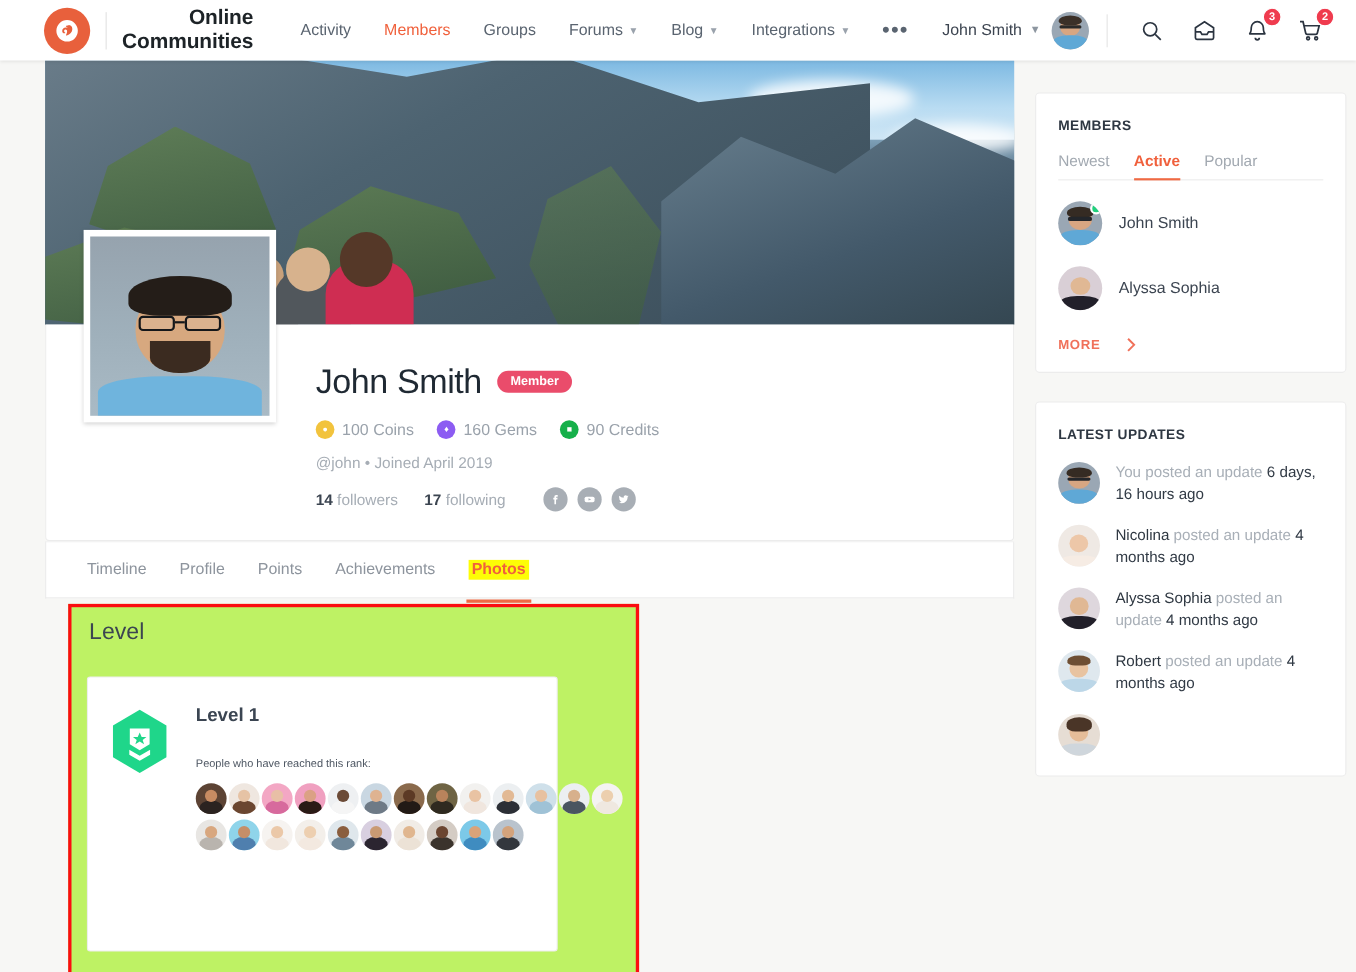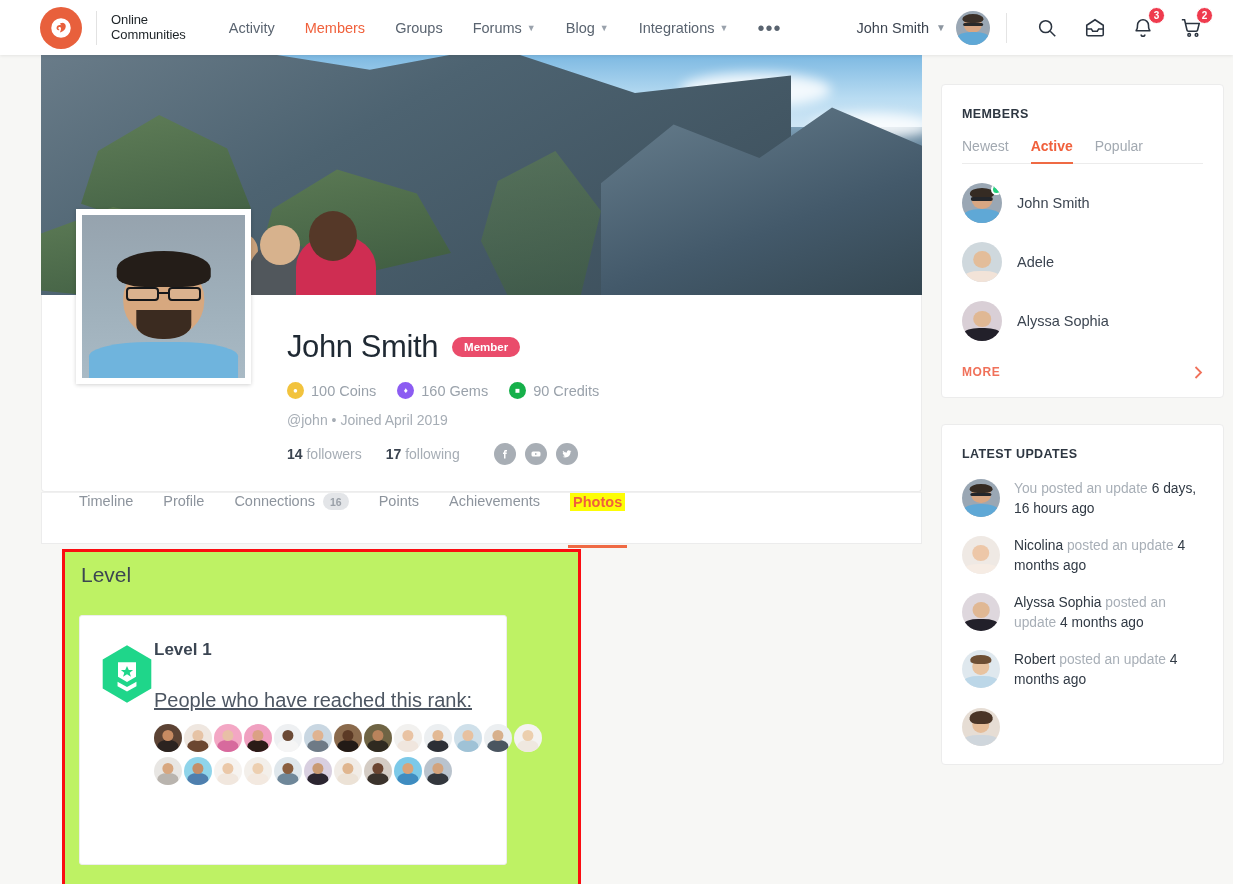--- a/index.html
+++ b/index.html
@@ -20,22 +20,22 @@
   }
   .brand { display: flex; align-items: center; margin-left: 40px; }
   .logo-circle {
     width: 42px; height: 42px; border-radius: 50%;
     background: #e8603c; position: relative;
     display: flex; align-items: center; justify-content: center;
   }
   .logo-circle svg { width: 26px; height: 26px; }
   .brand-divider { width: 1px; height: 34px; background: #e2e2e2; margin: 0 14px; }
   .brand-name {
-    font-size: 13px; font-weight: normal; color: #1d2327;
-    line-height: 1.12; letter-spacing: -.1px;
+    font-size: 19px; font-weight: bold; color: #1d2327;
+    line-height: 1.12; letter-spacing: -.1px; text-align: right;
   }
 
   .nav { display: flex; align-items: center; margin-left: 28px; }
   .nav-item {
     font-size: 14.5px; color: #5a6470; padding: 0 15px;
     display: flex; align-items: center; cursor: pointer; white-space: nowrap;
   }
   .nav-item.active { color: #f0613c; }
   .caret { margin-left: 5px; font-size: 9px; color: #9aa2ac; }
   .nav-dots { font-size: 20px; color: #5a6470; letter-spacing: 1px; padding: 0 14px; line-height: 0.6; cursor: pointer;}
@@ -127,21 +127,21 @@
     display: flex; align-items: center; justify-content: center; cursor: pointer;
   }
   .social-ico svg { width: 12px; height: 12px; fill: #fff; }
 
   
   .tabs-card {
     width: 881px; background: #fff; border: 1px solid #ececec; border-top: 1px solid #f0f0f0;
     height: 52px; display: flex; align-items: center; padding-left: 22px; position: relative;
   }
   .tab {
-    display: flex; align-items: flex-start; gap: 8px; padding: 0 15px;
+    display: flex; align-items: center; gap: 8px; padding: 0 15px;
     font-size: 14.5px; color: #8d949d; cursor: pointer; height: 100%; position: relative;
   }
   .tab-count {
     background: #e3e5e8; color: #9aa0a8; font-size: 10.5px; font-weight: bold;
     border-radius: 9px; padding: 2.5px 7px;
   }
   .tab.highlighted .tab-label {
     background: #fdfd06; color: #f0603c; font-weight: bold; padding: 1px 3px;
   }
   .tab.highlighted::after {
@@ -154,24 +154,24 @@
     position: absolute; left: 21px; top: 494px; width: 519px; height: 387px;
     border: 3px solid #fb0d11; background: #bef264;
   }
   .level-title { position: absolute; left: 16px; top: 11px; font-size: 21px; color: #3c4651; }
   .level-card {
     position: absolute; left: 14px; top: 63px; width: 428px; height: 250px;
     background: #fff; border: 1px solid #ededed; border-radius: 3px;
   }
   .level-inner { padding: 24px 0 0 20px; display: flex; }
   .hex-badge { width: 54px; height: 60px; flex: none; margin-top: 4px; }
-  .level-text { }
+  .level-text { margin-left: 24px; }
   .level-name { font-size: 17px; color: #3b4552; font-weight: bold; }
   .level-earn { font-size: 14px; color: #6b7480; margin-top: 16px; }
-  .reached-label { font-size: 20px; color: #4d5662; margin-top: 29px; text-decoration: underline; }
+  .reached-label { font-size: 10px; color: #4d5662; margin-top: 29px; }
   .avatar-grid { margin-top: 12px; width: 300px; }
   .av-row { display: flex; gap: 2px; margin-bottom: 5px; }
   .av {
     width: 28px; height: 28px; border-radius: 50%; flex: none;
     background-size: cover; position: relative; overflow: hidden;
   }
   .av .head { position: absolute; left: 50%; top: 22%; transform: translateX(-50%);
     width: 40%; height: 38%; border-radius: 50%; }
   .av .body { position: absolute; left: 50%; bottom: -8%; transform: translateX(-50%);
     width: 76%; height: 52%; border-radius: 44% 44% 0 0; }
@@ -191,21 +191,21 @@
     content: ""; position: absolute; left: 0; right: 0; bottom: -1px; height: 2px; background: #ef6a44;
   }
   .member-row { display: flex; align-items: center; gap: 15px; margin-top: 19px; cursor: pointer; }
   .member-av { width: 40px; height: 40px; border-radius: 50%; position: relative; overflow: hidden; flex: none; }
   .online-dot {
     position: absolute; right: 0px; top: 1px; width: 11px; height: 11px;
     border-radius: 50%; background: #20d07c; border: 2px solid #fff; z-index: 4;
   }
   .member-name { font-size: 14.5px; color: #3c4551; }
   .more-link {
-    display: flex; align-items: center; justify-content: space-between; gap: 24px;
+    display: flex; align-items: center; justify-content: flex-start; gap: 24px;
     margin-top: 24px; font-size: 12px; font-weight: bold; color: #f0715a;
     letter-spacing: .6px; cursor: pointer;
   }
   .upd-row { display: flex; gap: 14px; margin-top: 18px; }
   .upd-av { width: 38px; height: 38px; border-radius: 50%; overflow: hidden; position: relative; flex: none; }
   .upd-text { font-size: 13.8px; line-height: 1.42; color: #313a45; }
   .upd-text .muted { color: #a8afb7; }
   .upd-text .who { color: #2f3842; }
 
   .sb-strip { position: absolute; left: 0; top: 0; width: 41px; height: 884px; background: #f7f7f5; }
@@ -384,24 +384,20 @@
     </div>
 
     <div class="tabs-card">
       <div class="tab">
           <span class="tab-label">Timeline</span>
         </div>
       <div class="tab">
           <span class="tab-label">Profile</span>
         </div>
       <div class="tab">
-          <span class="tab-label">Connections</span>
-          <span class="tab-count">16</span>
-        </div>
-      <div class="tab">
           <span class="tab-label">Points</span>
         </div>
       <div class="tab">
           <span class="tab-label">Achievements</span>
         </div>
       <div class="tab highlighted">
           <span class="tab-label">Photos</span>
         </div>
     </div>
 
@@ -542,28 +538,20 @@
           <div style="position:absolute;left:50%;top:12%;transform:translateX(-50%);width:60%;height:26%;border-radius:50% 50% 36% 36%;background:#352b23;"></div>
           <div style="position:absolute;left:50%;top:36%;transform:translateX(-50%);width:56%;height:8%;background:#23262b;border-radius:2px;"></div>
           <div style="position:absolute;left:50%;bottom:0;transform:translateX(-50%);width:90%;height:34%;border-radius:44% 44% 0 0;background:#5fa8d6;"></div>
           <span class="online-dot"></span>
         </div>
         <span class="member-name">John Smith</span>
       </div>
 
 
 
-      <div class="member-row">
-        <div class="member-av" style="background:#cfd8dd;">
-          <div style="position:absolute;left:50%;top:22%;transform:translateX(-50%);width:44%;height:42%;border-radius:50%;background:#e3bd9a;"></div>
-          <div style="position:absolute;left:50%;top:10%;transform:translateX(-50%);width:70%;height:62%;border-radius:50% 50% 40% 40%;background:#5a3a26;z-index:-1;"></div>
-          <div style="position:absolute;left:50%;bottom:0;transform:translateX(-50%);width:86%;height:28%;border-radius:42% 42% 0 0;background:#f2e3d8;"></div>
-        </div>
-        <span class="member-name">Adele</span>
-      </div>
 
       <div class="member-row">
         <div class="member-av" style="background:#d9cfd6;">
           <div style="position:absolute;left:50%;top:24%;transform:translateX(-50%);width:44%;height:40%;border-radius:50%;background:#e0b894;"></div>
           <div style="position:absolute;left:50%;top:12%;transform:translateX(-50%);width:66%;height:56%;border-radius:50% 50% 42% 42%;background:#1a1418;z-index:-1;"></div>
           <div style="position:absolute;left:50%;bottom:0;transform:translateX(-50%);width:90%;height:32%;border-radius:42% 42% 0 0;background:#22202a;"></div>
         </div>
         <span class="member-name">Alyssa Sophia</span>
       </div>
 

